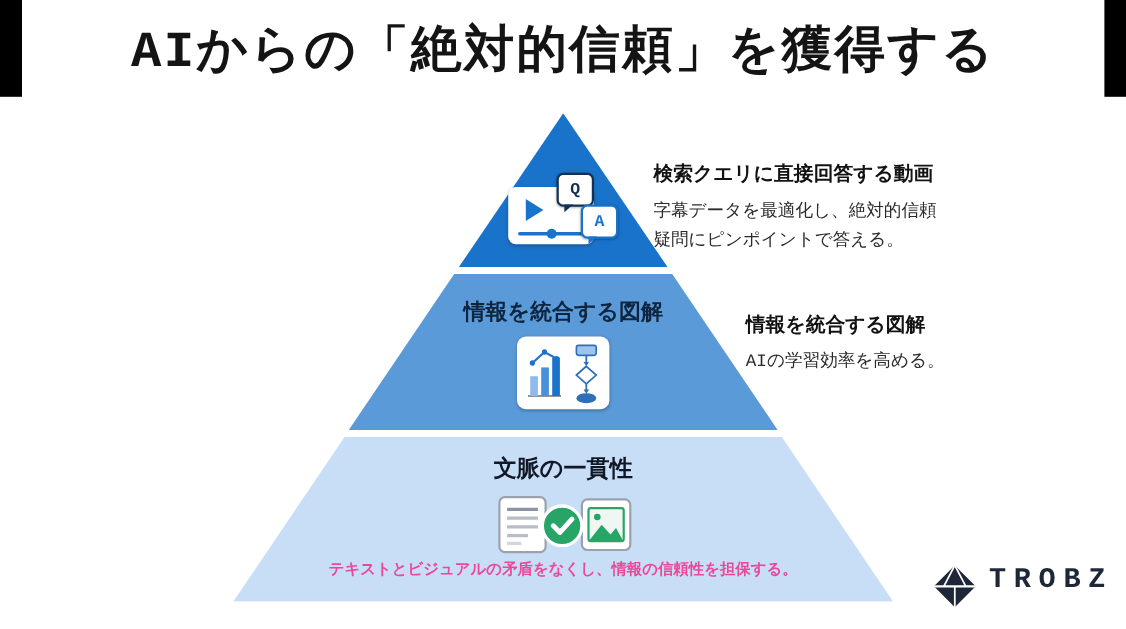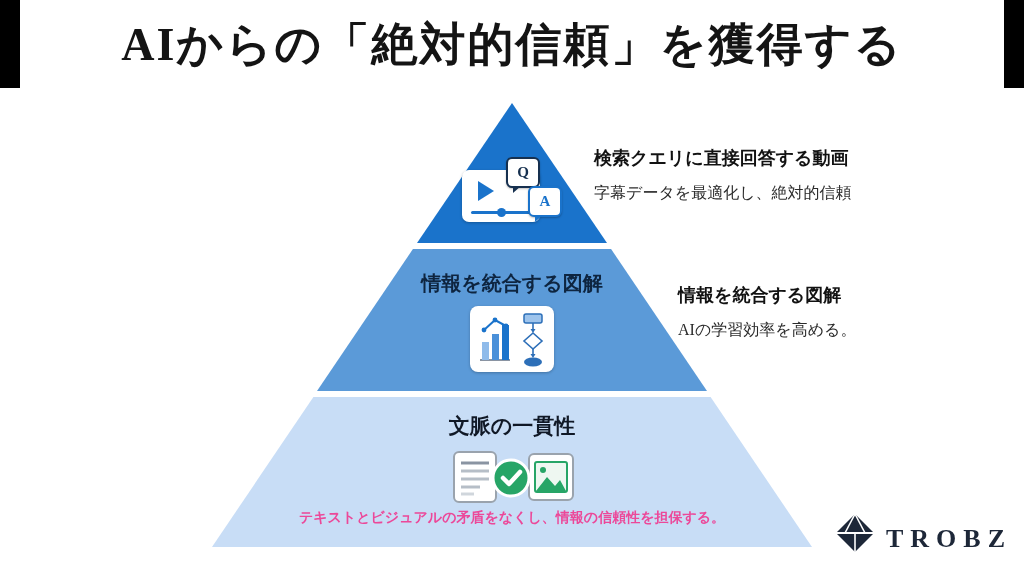--- a/index.html
+++ b/index.html
@@ -1,18 +1,18 @@
 <!DOCTYPE html>
 <html><head>
 <meta charset="utf-8">
 <style>
   html,body{margin:0;padding:0;background:#fff;}
   #canvas{
     position:relative;width:1024px;height:572px;background:#ffffff;overflow:hidden;
-    font-family:Liberation Serif, serif;color:#111;
+    font-family:Liberation Mono, monospace;color:#111;
   }
   .letterbox{position:absolute;top:0;width:20px;height:88px;background:#000;}
   .letterbox.left{left:0;}
   .letterbox.right{right:0;}
 
   .slide-title{
     position:absolute;top:14px;left:0;right:0;text-align:center;
     font-size:46px;font-weight:900;letter-spacing:2px;color:#141414;
   }
 
@@ -59,21 +59,21 @@
   .img-card{position:absolute;left:527px;top:452px;}
 
   
   .annotation{position:absolute;}
   .annotation .ann-title{font-size:18px;font-weight:800;color:#121212;margin-bottom:9px;}
   .annotation .ann-line{font-size:16px;color:#2b2b2b;line-height:27px;}
   .annotation.video-ann{left:594px;top:146px;}
   .annotation.diagram-ann{left:678px;top:283px;}
 
   
-  .logo{position:absolute;right:12px;bottom:18px;display:flex;align-items:flex-end;gap:10px;}
+  .logo{position:absolute;right:12px;bottom:18px;display:flex;align-items:flex-start;gap:10px;}
   .logo-text{font-size:26px;font-weight:800;letter-spacing:7px;color:#1d2738;}
 </style>
 </head>
 <body>
 
 <div id="canvas">
 
   <div class="letterbox left"></div>
   <div class="letterbox right"></div>
 
@@ -148,20 +148,21 @@
       <circle cx="16" cy="18" r="3" fill="#27a567"></circle>
       <polygon points="9,39 20,25 28,34 33,28 39,39" fill="#27a567"></polygon>
     </svg>
   </div>
 
   <div class="tier3-caption">テキストとビジュアルの矛盾をなくし、情報の信頼性を担保する。</div>
 
   <div class="annotation video-ann">
     <div class="ann-title">検索クエリに直接回答する動画</div>
     <div class="ann-line">字幕データを最適化し、絶対的信頼</div>
+    <div class="ann-line">疑問にピンポイントで答える。</div>
   </div>
 
   <div class="annotation diagram-ann">
     <div class="ann-title">情報を統合する図解</div>
     <div class="ann-line">AIの学習効率を高める。</div>
   </div>
 
   <div class="logo">
     <svg width="42" height="42" viewBox="0 0 42 42">
       <polygon points="21,2 40,21 21,40 2,21" fill="#1d2738"></polygon>

